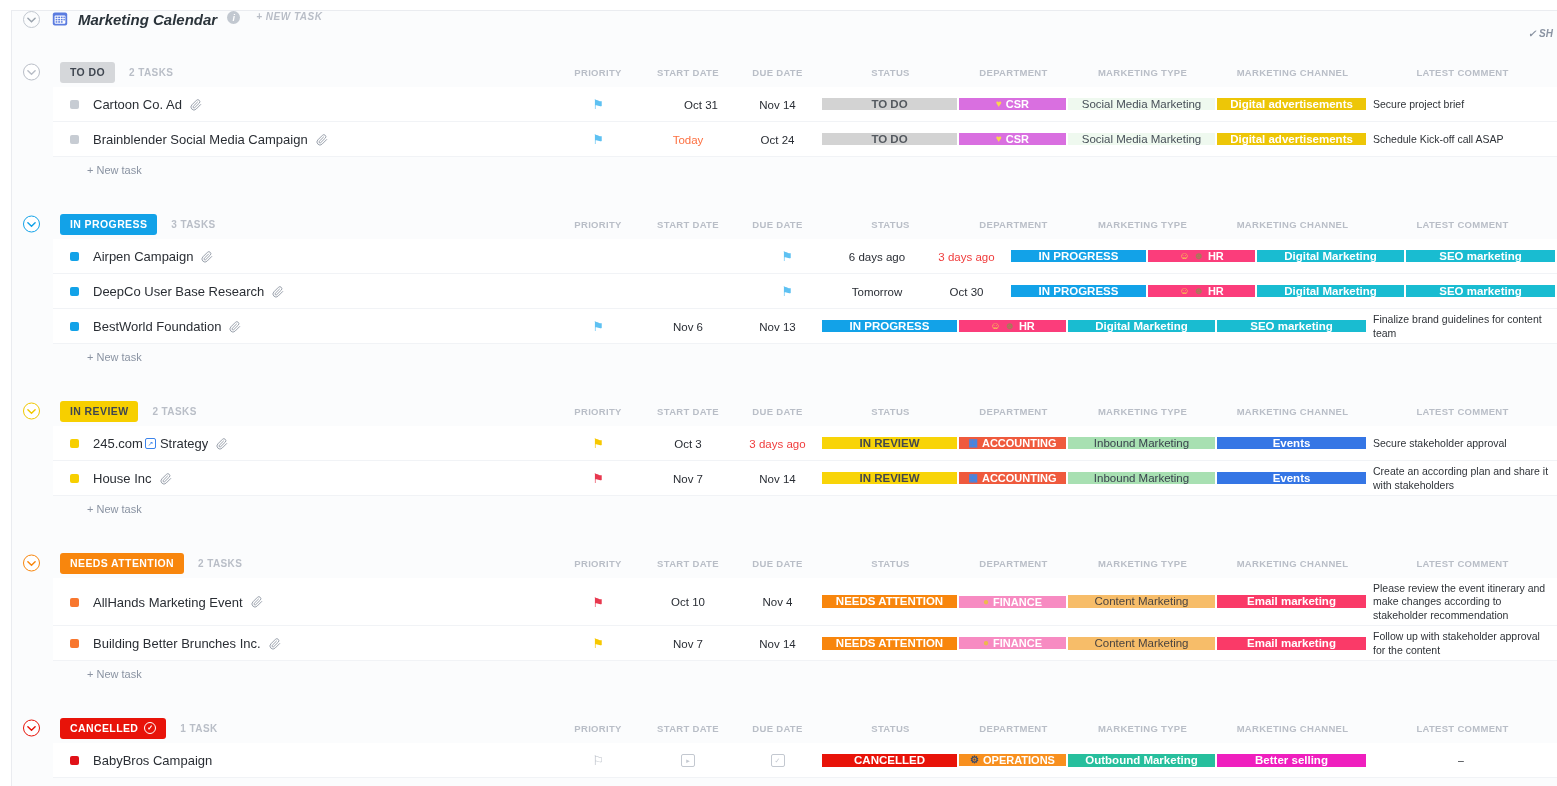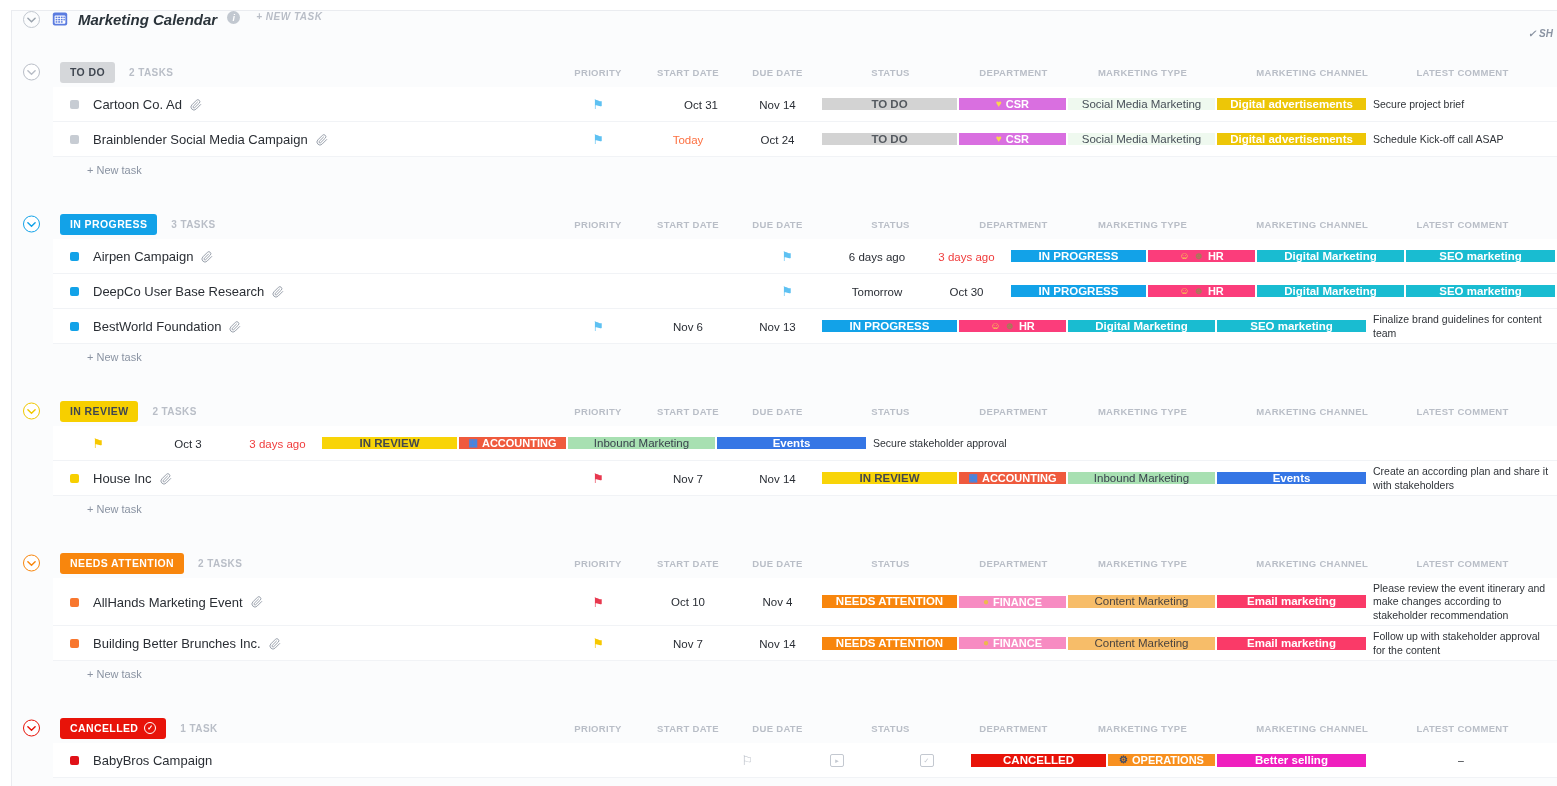--- a/index.html
+++ b/index.html
@@ -21,21 +21,21 @@
   
   .row { display:flex; align-items:stretch; margin-left:41px; }
   .c { flex-shrink:0; display:flex; align-items:center; justify-content:center; }
   .c-name  { flex:1; min-width:0; justify-content:flex-start; }
   .c-pri   { width:90px; }
   .c-start { width:90px; }
   .c-due   { width:89px; }
   .c-status{ width:137px; }
   .c-dept  { width:109px; }
   .c-type  { width:149px; }
-  .c-chan  { width:151px;justify-content:flex-end; }
+  .c-chan  { width:151px; }
   .c-comment { width:189px; justify-content:flex-start; }
   
   .group { margin-bottom:26px; }
   .group-hdr { height:30px; position:relative; }
   .group-hdr .row { height:100%; }
   .group-chev { position:absolute; left:11px; top:50%; transform:translateY(-50%);
     width:17px; height:17px; border-radius:50%; display:flex; align-items:center; justify-content:center; }
   .group-chev { border:1.5px solid currentColor; background:#fff; cursor:pointer; }
   .badge { height:21px; padding:0 10px; border-radius:3px; display:inline-flex; align-items:center;
     gap:6px; font-size:10.5px; font-weight:700; letter-spacing:.4px; cursor:pointer; }
@@ -413,20 +413,31 @@
         <div class="c c-chan">
             <span class="collab">MARKETING CHANNEL</span>
           </div>
         <div class="c c-comment" style="justify-content:center">
             <span class="collab">LATEST COMMENT</span>
           </div>
       </div>
     </div>
 
     <div class="row task">
+      <div class="c c-name">
+        <span class="sq" style="background-color: rgb(247, 207, 0);"></span>
+        <span class="task-name">245.com</span>
+        <span class="link-ico">↗</span>
+        <span class="task-name">Strategy</span>
+        <span class="clip-icon">
+            <svg width="12" height="12" viewBox="0 0 24 24">
+              <path d="M21.4 11.05l-9.19 9.19a6 6 0 01-8.49-8.49l9.2-9.19a4 4 0 015.65 5.66l-9.2 9.19a2 2 0 01-2.82-2.83l8.49-8.48" stroke="#9aa1ac" fill="none" stroke-width="2" stroke-linecap="round"></path>
+            </svg>
+          </span>
+      </div>
       <div class="c c-pri">
           <span class="flag" style="color: rgb(247, 200, 0);">⚑</span>
         </div>
       <div class="c c-start">
           <span class="date" style="color: rgb(41, 45, 52);">Oct 3</span>
         </div>
       <div class="c c-due">
           <span class="date" style="color: rgb(240, 60, 60);">3 days ago</span>
         </div>
       <div class="c c-status c-fill">
@@ -669,20 +680,23 @@
         </div>
       <div class="c c-status c-fill">
           <span class="pill" style="background-color: rgb(232, 19, 9); color: rgb(255, 255, 255);">CANCELLED</span>
         </div>
       <div class="c c-dept c-fill">
           <span class="pill dept-pill" style="background-color: rgb(248, 144, 31); color: rgb(255, 255, 255);">
             <span class="dept-ico" style="color: rgb(61, 74, 102);">⚙</span>
             <span>OPERATIONS</span>
           </span>
         </div>
+      <div class="c c-type c-fill">
+          <span class="pill" style="background-color: rgb(39, 191, 157); color: rgb(255, 255, 255);">Outbound Marketing</span>
+        </div>
       <div class="c c-chan c-fill">
           <span class="pill" style="background-color: rgb(239, 31, 190); color: rgb(255, 255, 255);">Better selling</span>
         </div>
       <div class="c c-comment" style="justify-content:center">
           <div class="comment">–</div>
         </div>
     </div>
 
     <div class="newtask-row">+ New task</div>
   </section>

